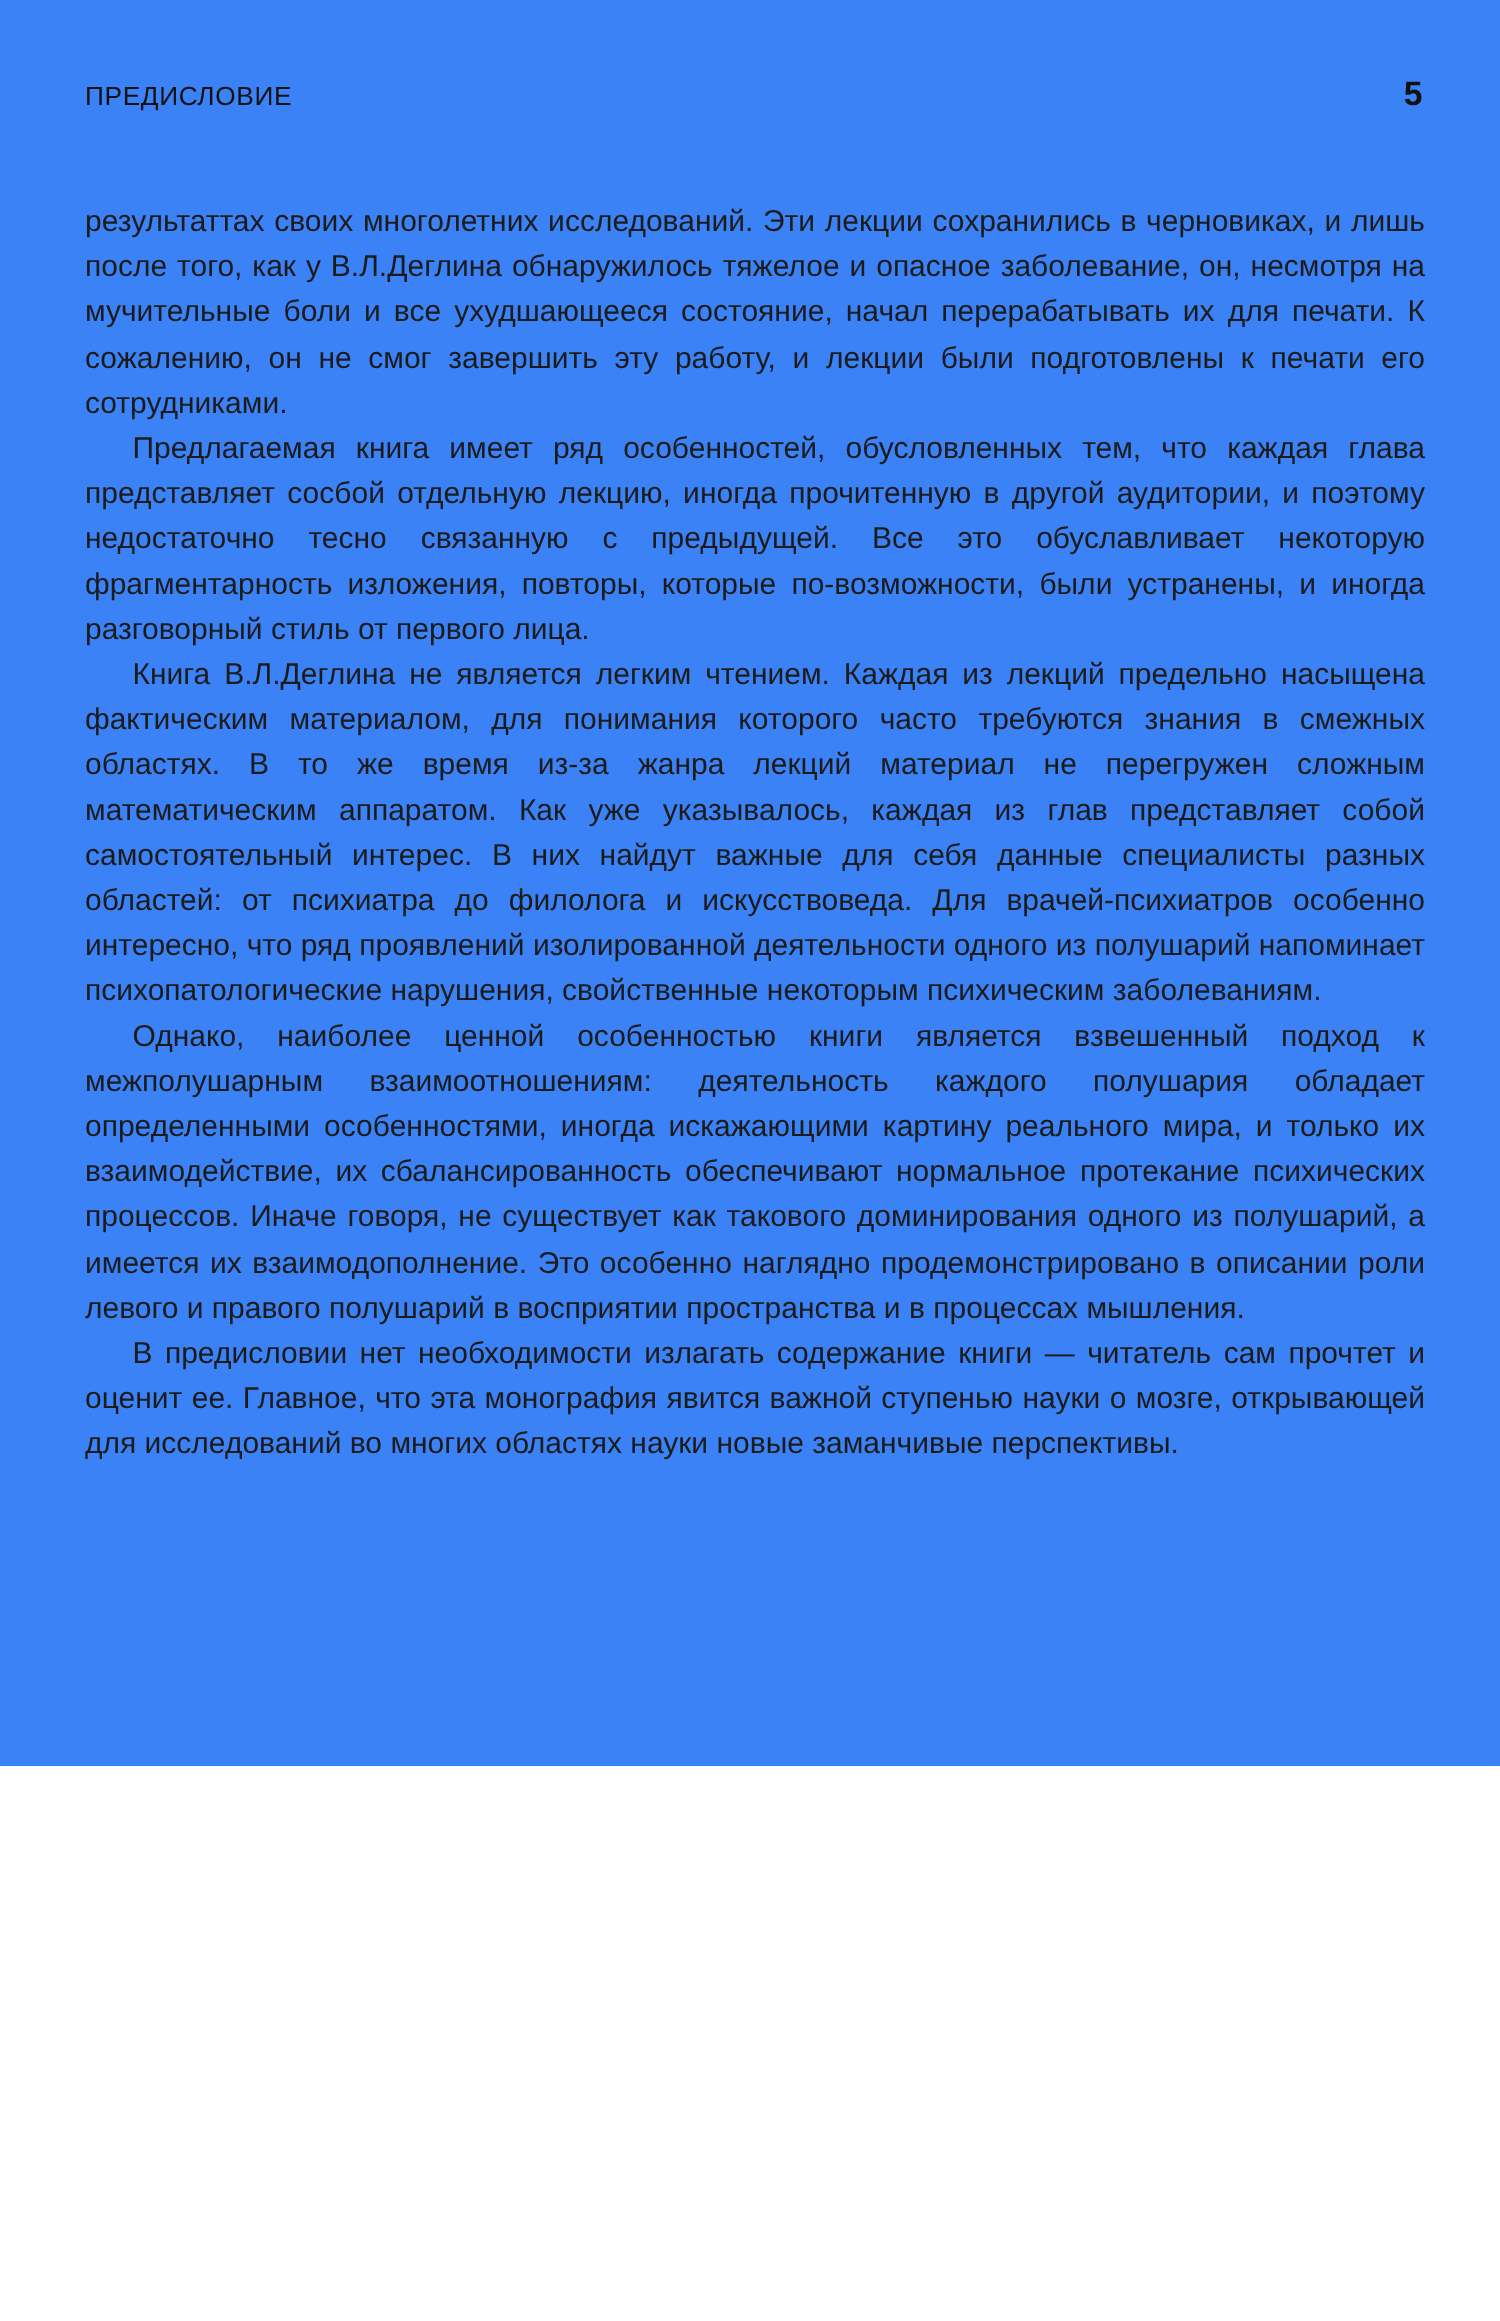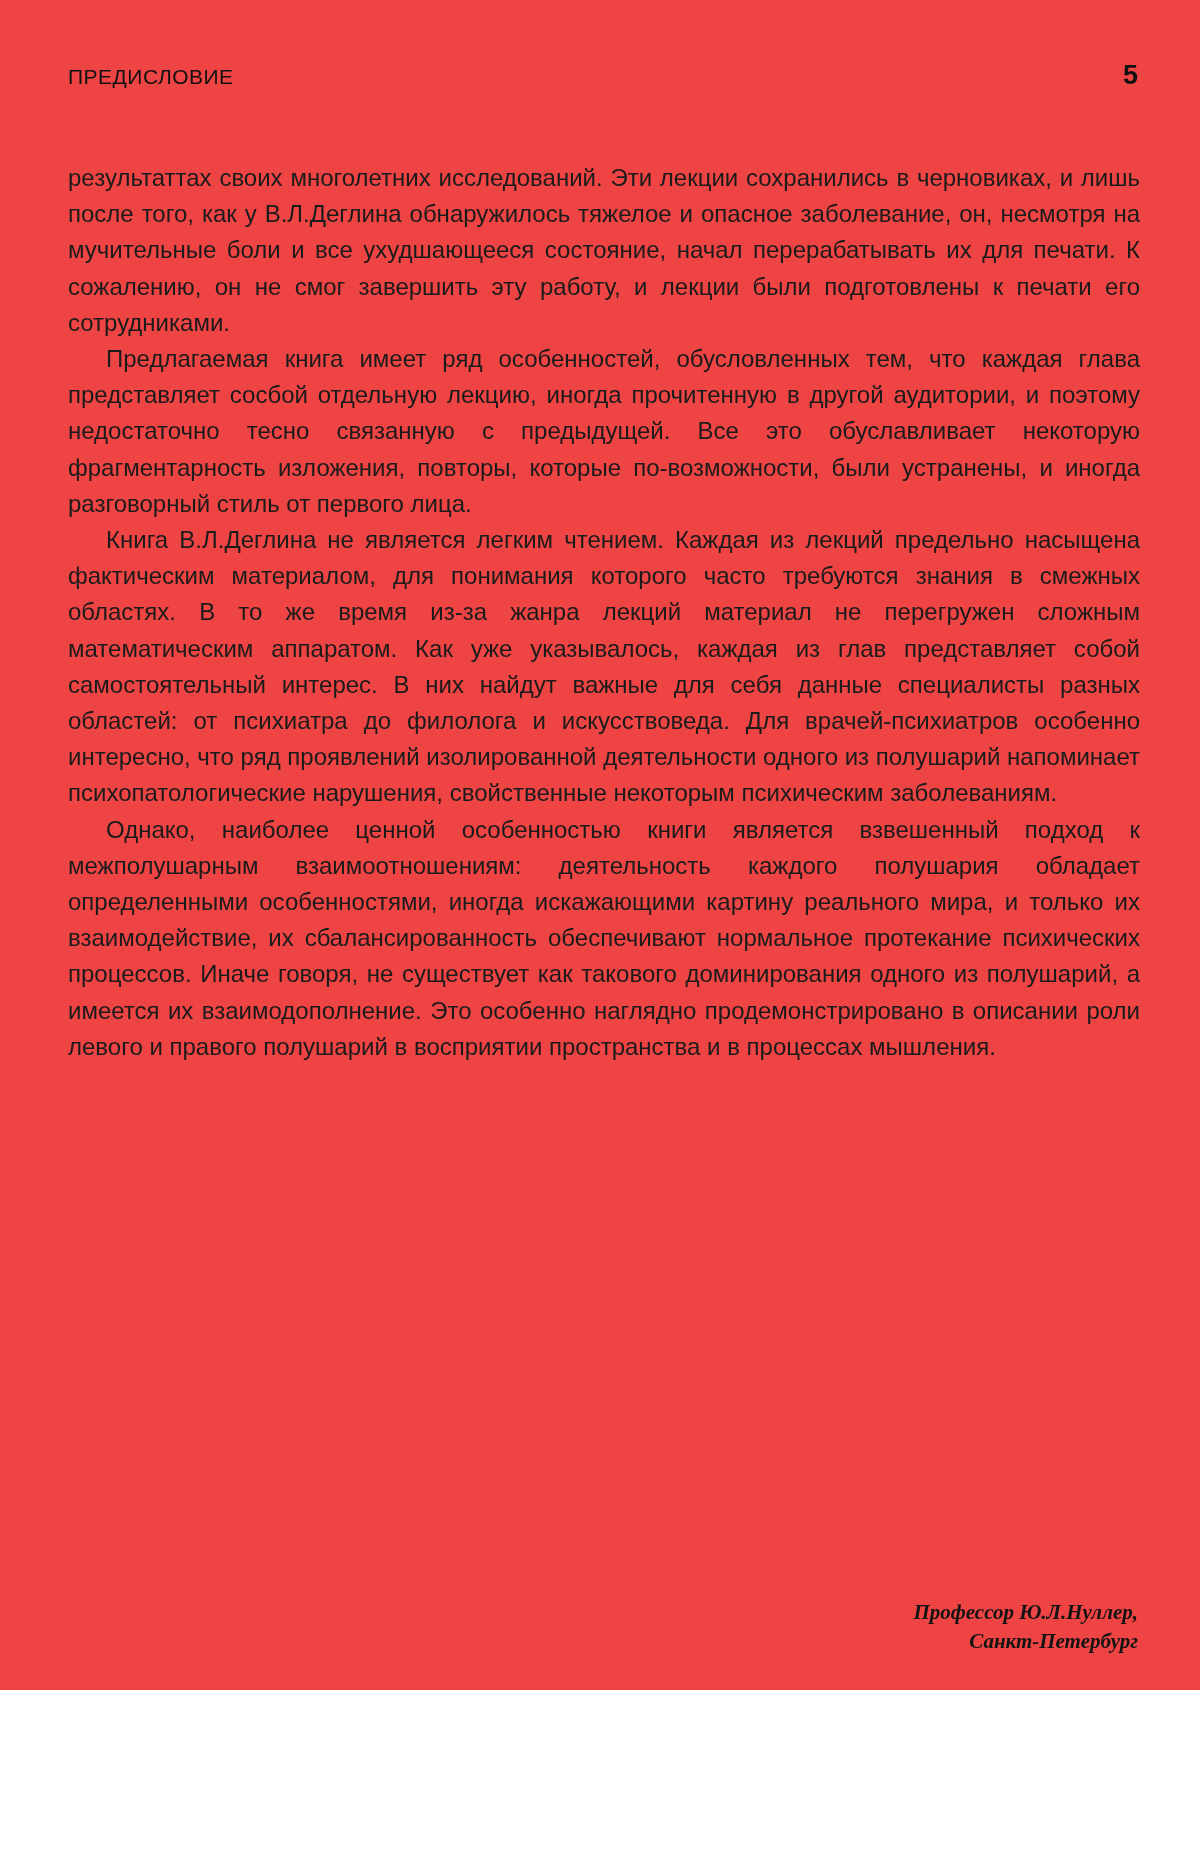--- a/index.html
+++ b/index.html
@@ -3,22 +3,22 @@
 <meta charset="utf-8">
 <style>
   html, body {
     margin: 0;
     padding: 0;
     background: #ffffff;
   }
   .page {
     position: relative;
     width: 1200px;
-    height: 1690px;
-    background: #ef4444;
+    height: 1413px;
+    background: #3b82f6;
     font-family: "Liberation Sans", sans-serif;
     color: #1a1a1a;
     box-sizing: border-box;
     overflow: hidden;
   }
   .header {
     position: absolute;
     left: 68px;
     top: 60px;
     width: 1070px;
@@ -75,20 +75,21 @@
   <div class="header">
     <div class="header-title">ПРЕДИСЛОВИЕ</div>
     <div class="header-page">5</div>
   </div>
 
   <div class="body-text">
     <p class="first">результаттах своих многолетних исследований. Эти лекции сохранились в черновиках, и лишь после того, как у В.Л.Деглина обнаружилось тяжелое и опасное заболевание, он, несмотря на мучительные боли и все ухудшающееся состояние, начал перерабатывать их для печати. К сожалению, он не смог завершить эту работу, и лекции были подготовлены к печати его сотрудниками.</p>
     <p>Предлагаемая книга имеет ряд особенностей, обусловленных тем, что каждая глава представляет сосбой отдельную лекцию, иногда прочитенную в другой аудитории, и поэтому недостаточно тесно связанную с предыдущей. Все это обуславливает некоторую фрагментарность изложения, повторы, которые по-возможности, были устранены, и иногда разговорный стиль от первого лица.</p>
     <p>Книга В.Л.Деглина не является легким чтением. Каждая из лекций предельно насыщена фактическим материалом, для понимания которого часто требуются знания в смежных областях. В то же время из-за жанра лекций материал не перегружен сложным математическим аппаратом. Как уже указывалось, каждая из глав представляет собой самостоятельный интерес. В них найдут важные для себя данные специалисты разных областей: от психиатра до филолога и искусствоведа. Для врачей-психиатров особенно интересно, что ряд проявлений изолированной деятельности одного из полушарий напоминает психопатологические нарушения, свойственные некоторым психическим заболеваниям.</p>
     <p>Однако, наиболее ценной особенностью книги является взвешенный подход к межполушарным взаимоотношениям: деятельность каждого полушария обладает определенными особенностями, иногда искажающими картину реального мира, и только их взаимодействие, их сбалансированность обеспечивают нормальное протекание психических процессов. Иначе говоря, не существует как такового доминирования одного из полушарий, а имеется их взаимодополнение. Это особенно наглядно продемонстрировано в описании роли левого и правого полушарий в восприятии пространства и в процессах мышления.</p>
+    <p>В предисловии нет необходимости излагать содержание книги — читатель сам прочтет и оценит ее. Главное, что эта монография явится важной ступенью науки о мозге, открывающей для исследований во многих областях науки новые заманчивые перспективы.</p>
   </div>
 
   <div class="signature">
     <div>Профессор Ю.Л.Нуллер,</div>
     <div>Санкт-Петербург</div>
   </div>
 
 </div>
 
 </body></html>

